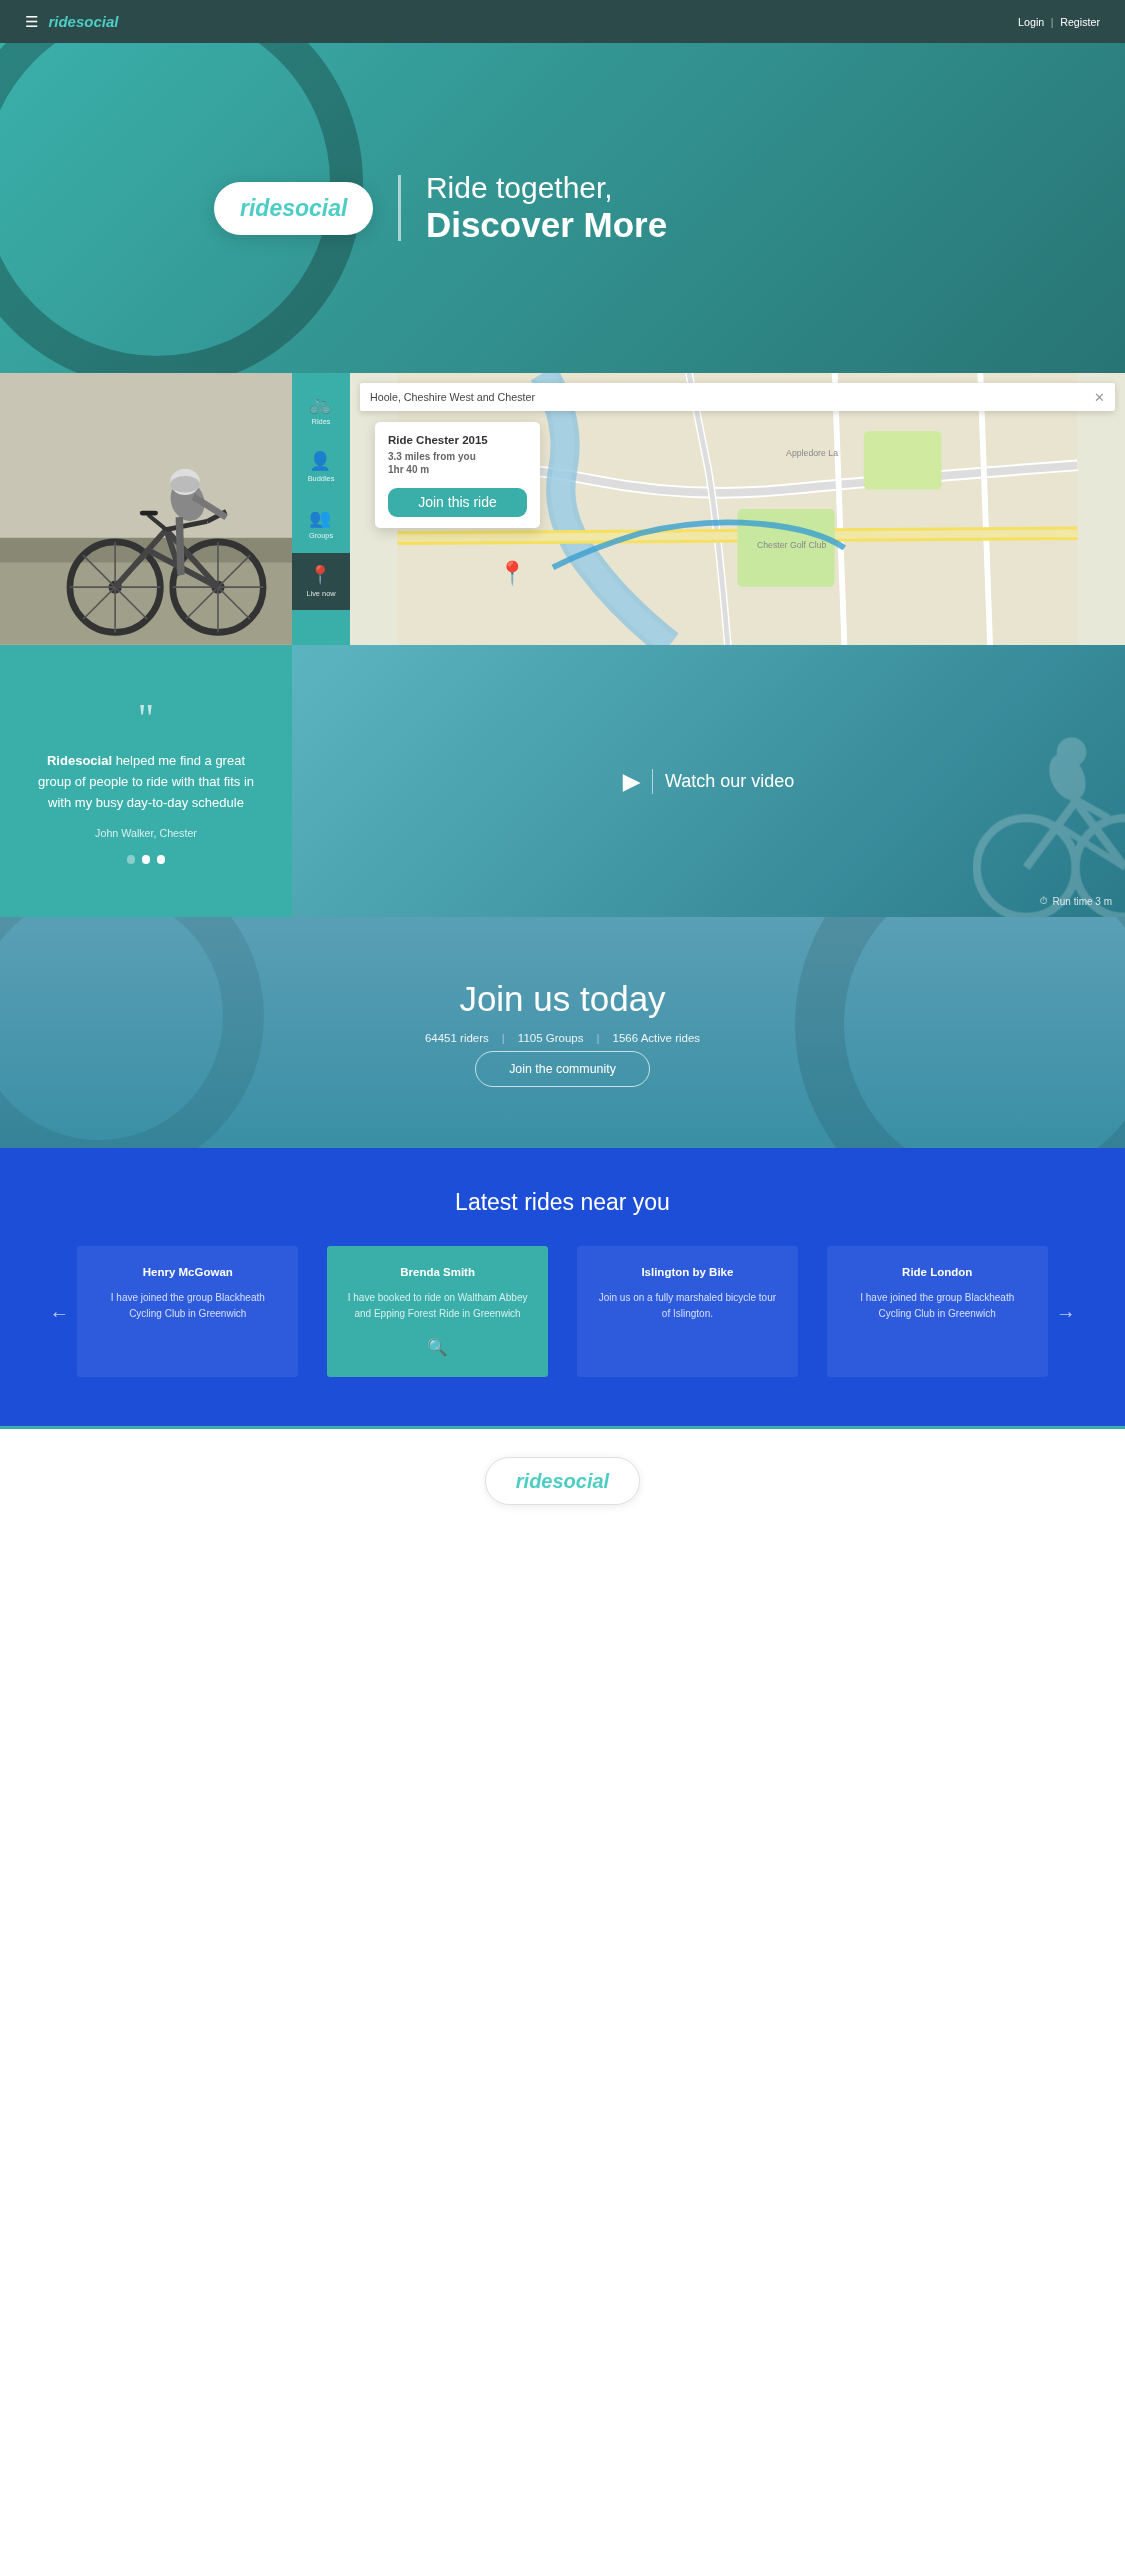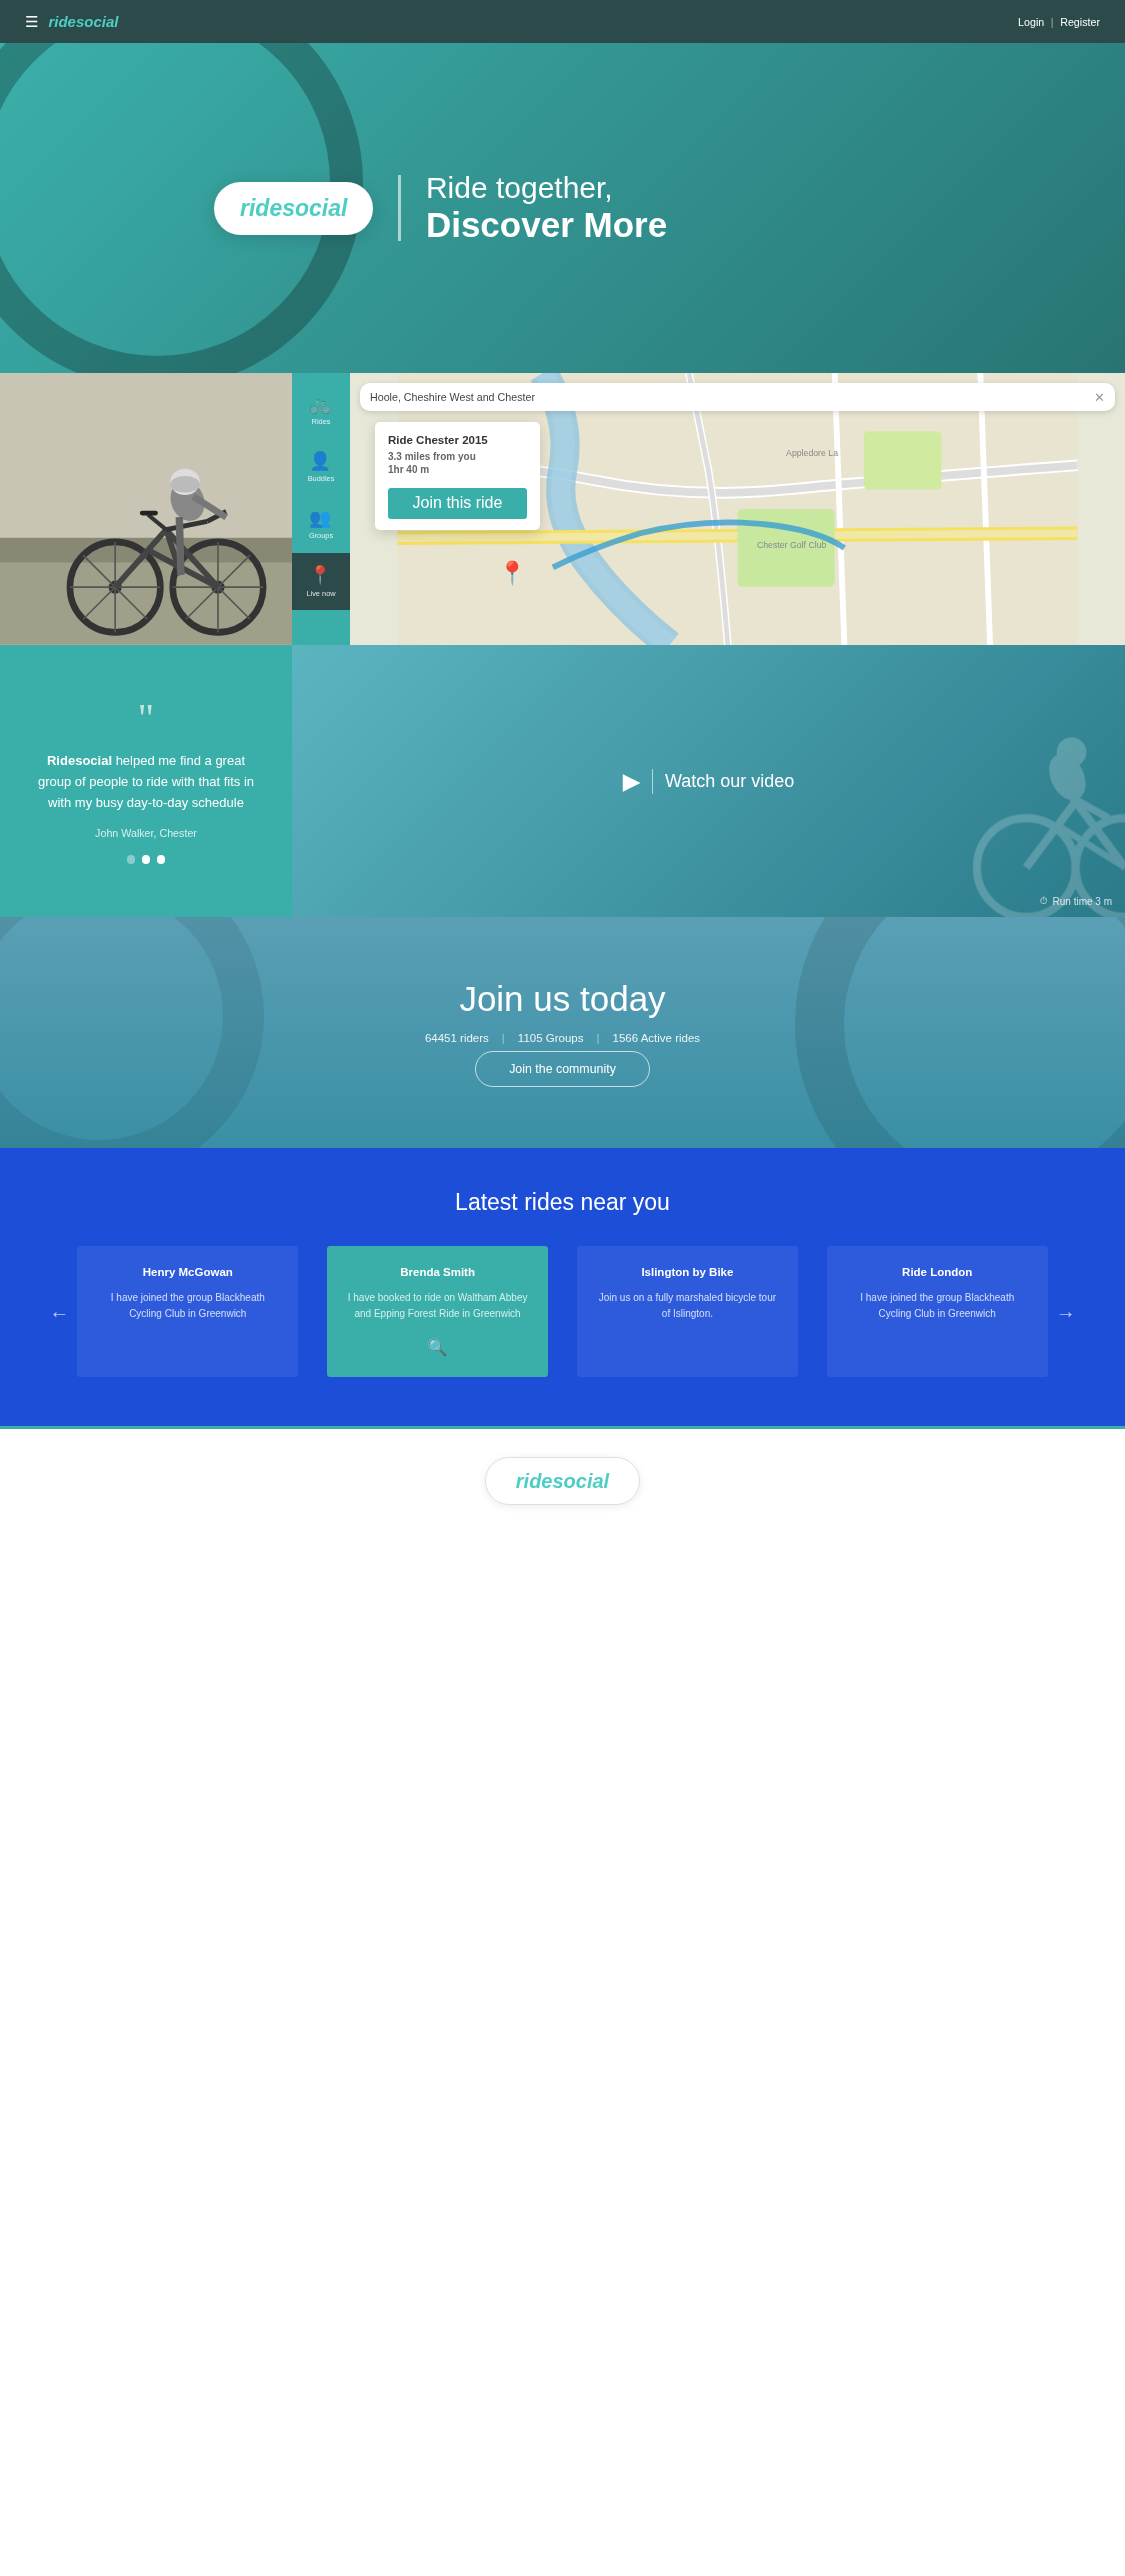--- a/index.html
+++ b/index.html
@@ -173,21 +173,21 @@
       position: relative;
       background: #e8e8d8;
       overflow: hidden;
     }
     .map-search-bar {
       position: absolute;
       top: 10px;
       left: 10px;
       right: 10px;
       background: #fff;
-      border-radius: 10px;
+      border-radius: 2px;
       display: flex;
       align-items: center;
       padding: 6.6px 10px;
       box-shadow: 0 1.6px 6.6px rgba(0,0,0,0.15);
       z-index: 3;
     }
     .map-search-text { flex: 1; font-size: 10.7px; color: #444; }
     .map-close-btn { color: #999; cursor: pointer; font-size: 13px; }
     
     .map-bg {
@@ -207,23 +207,23 @@
       z-index: 3;
       width: 165px;
     }
     .ride-card-title { font-size: 11.5px; font-weight: 700; color: #333; margin-bottom: 5px; }
     .ride-card-detail { font-size: 10px; color: #666; margin-bottom: 2.5px; font-weight: bold; }
     .join-ride-btn {
       margin-top: 10px;
       background: #3aafa9;
       color: #fff;
       border: none;
-      border-radius: 3px;
+      border-radius: 9px;
       padding: 6.6px 16.5px;
-      font-size: 16px;
+      font-size: 14px;
       cursor: pointer;
       width: 100%;
     }
     .map-marker {
       position: absolute;
       bottom: 58px;
       left: 148px;
       font-size: 23px;
       z-index: 3;
     }

